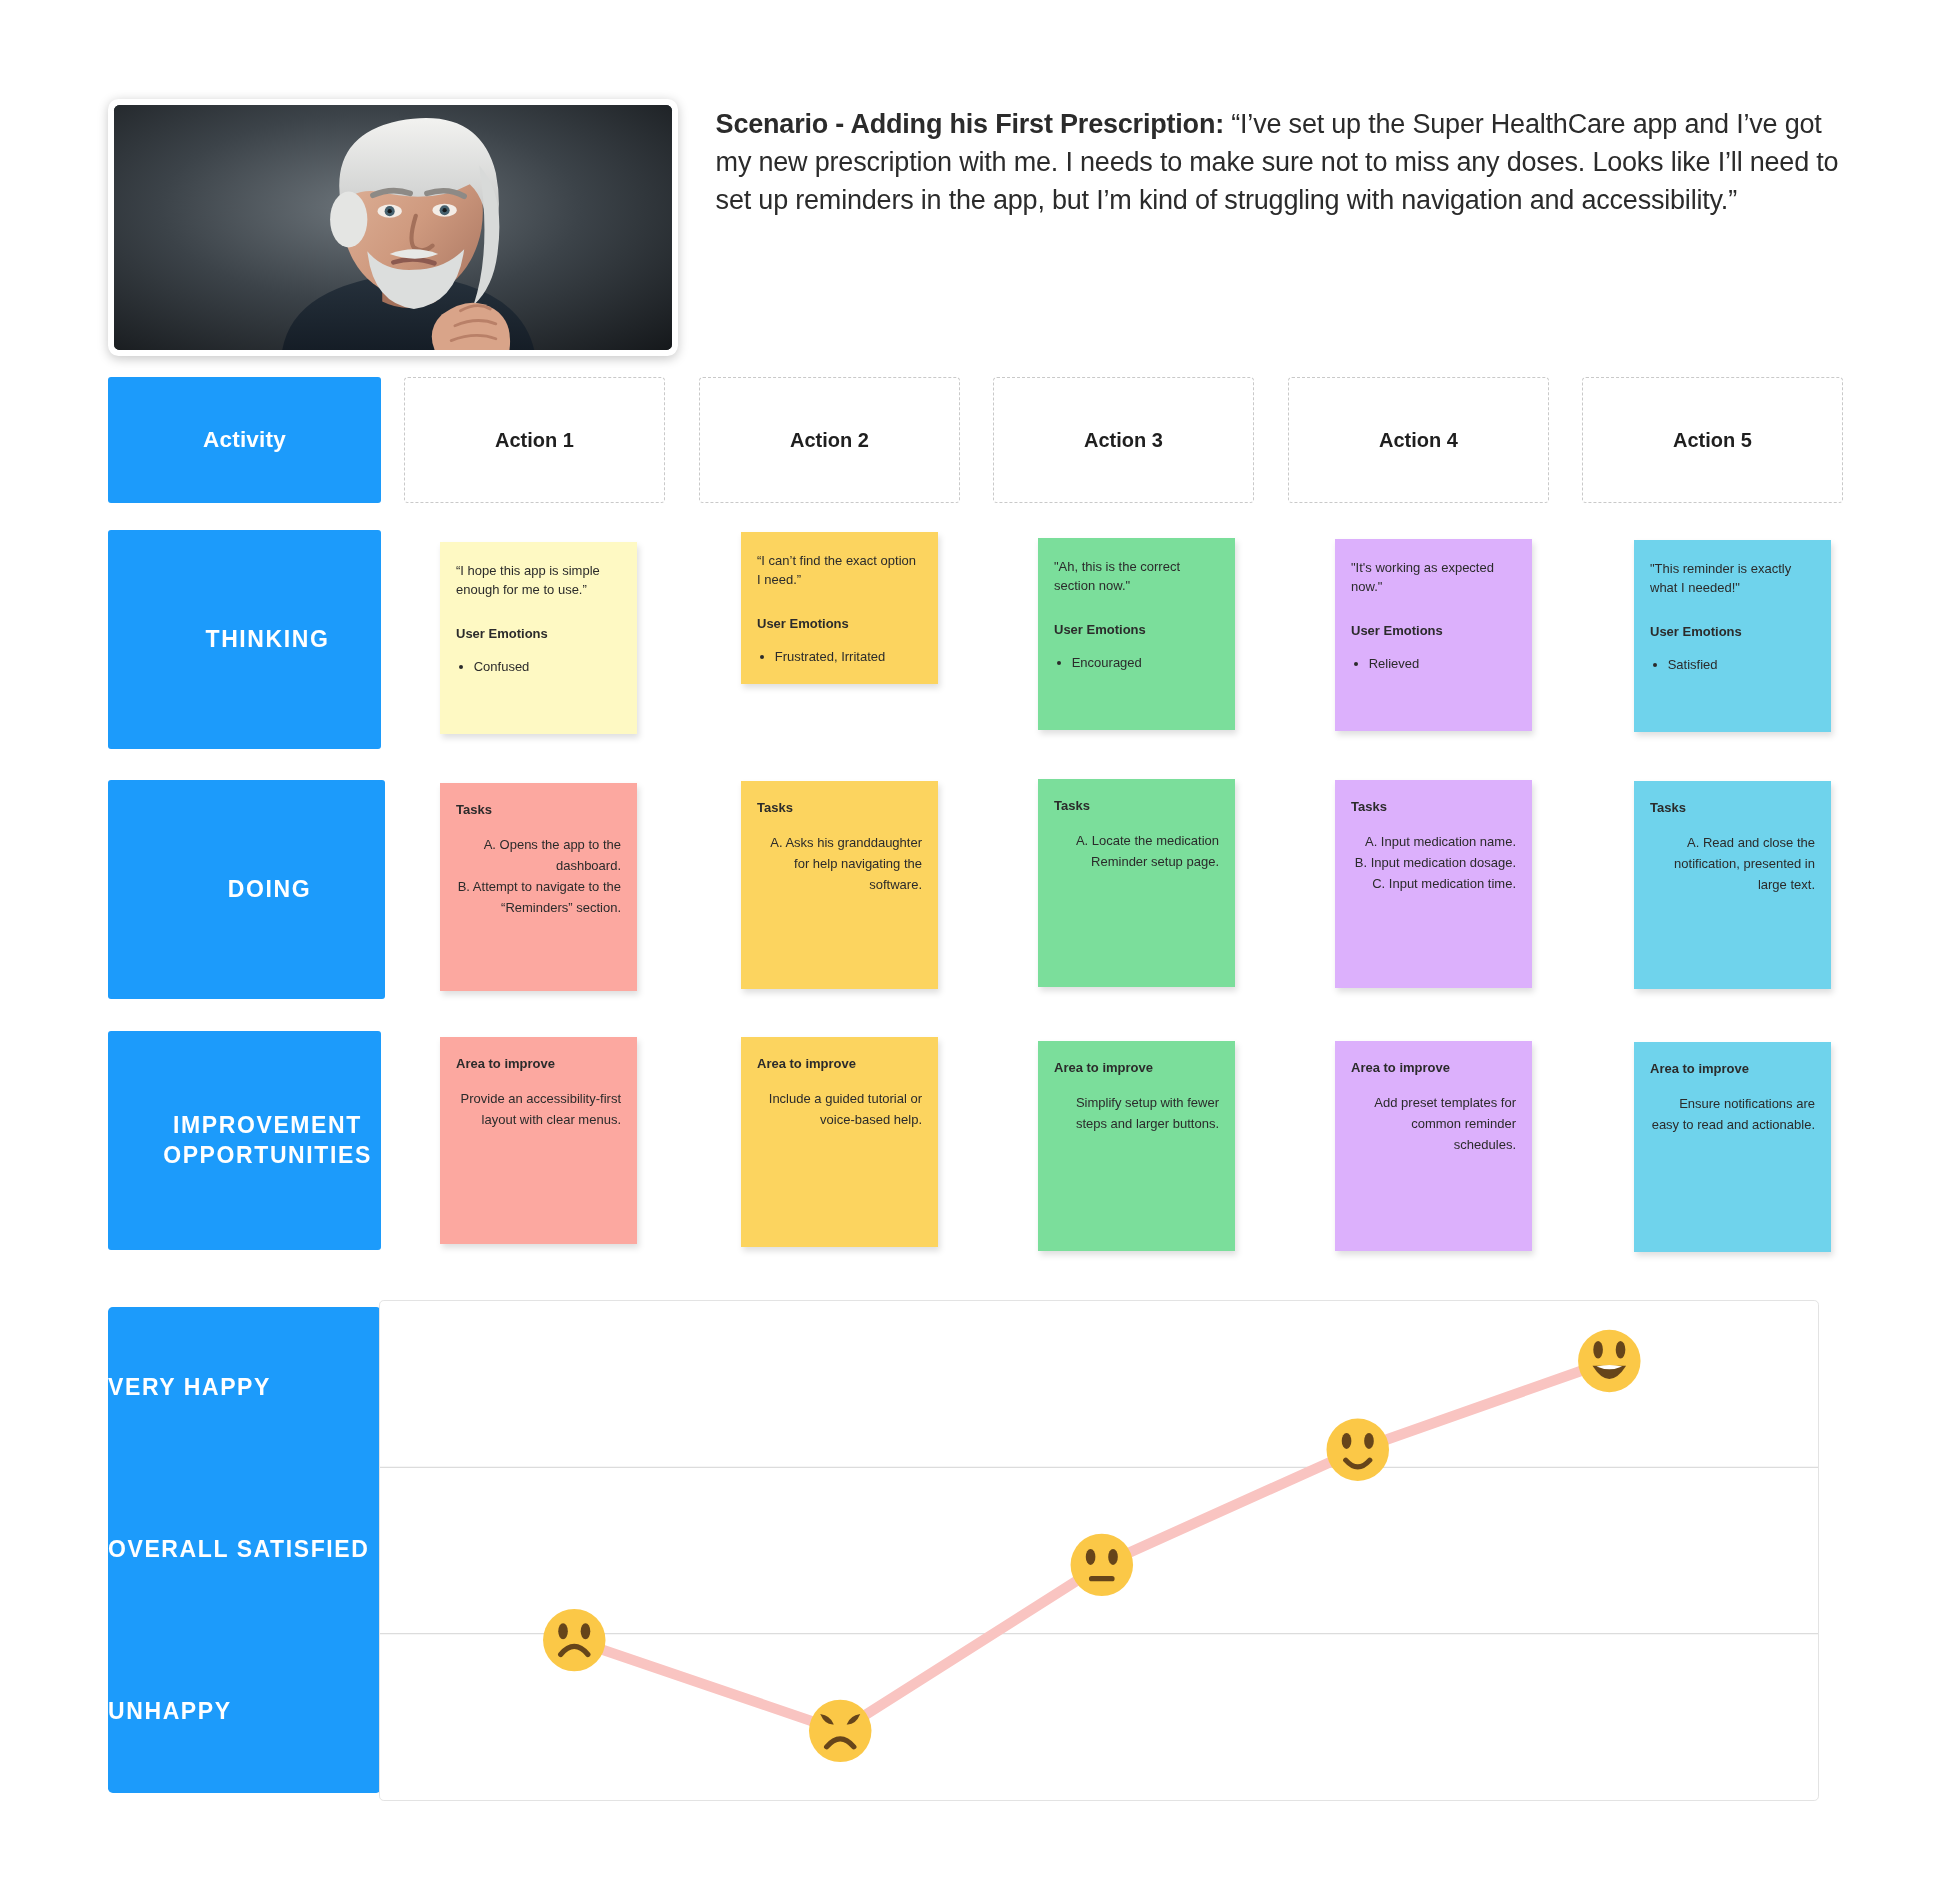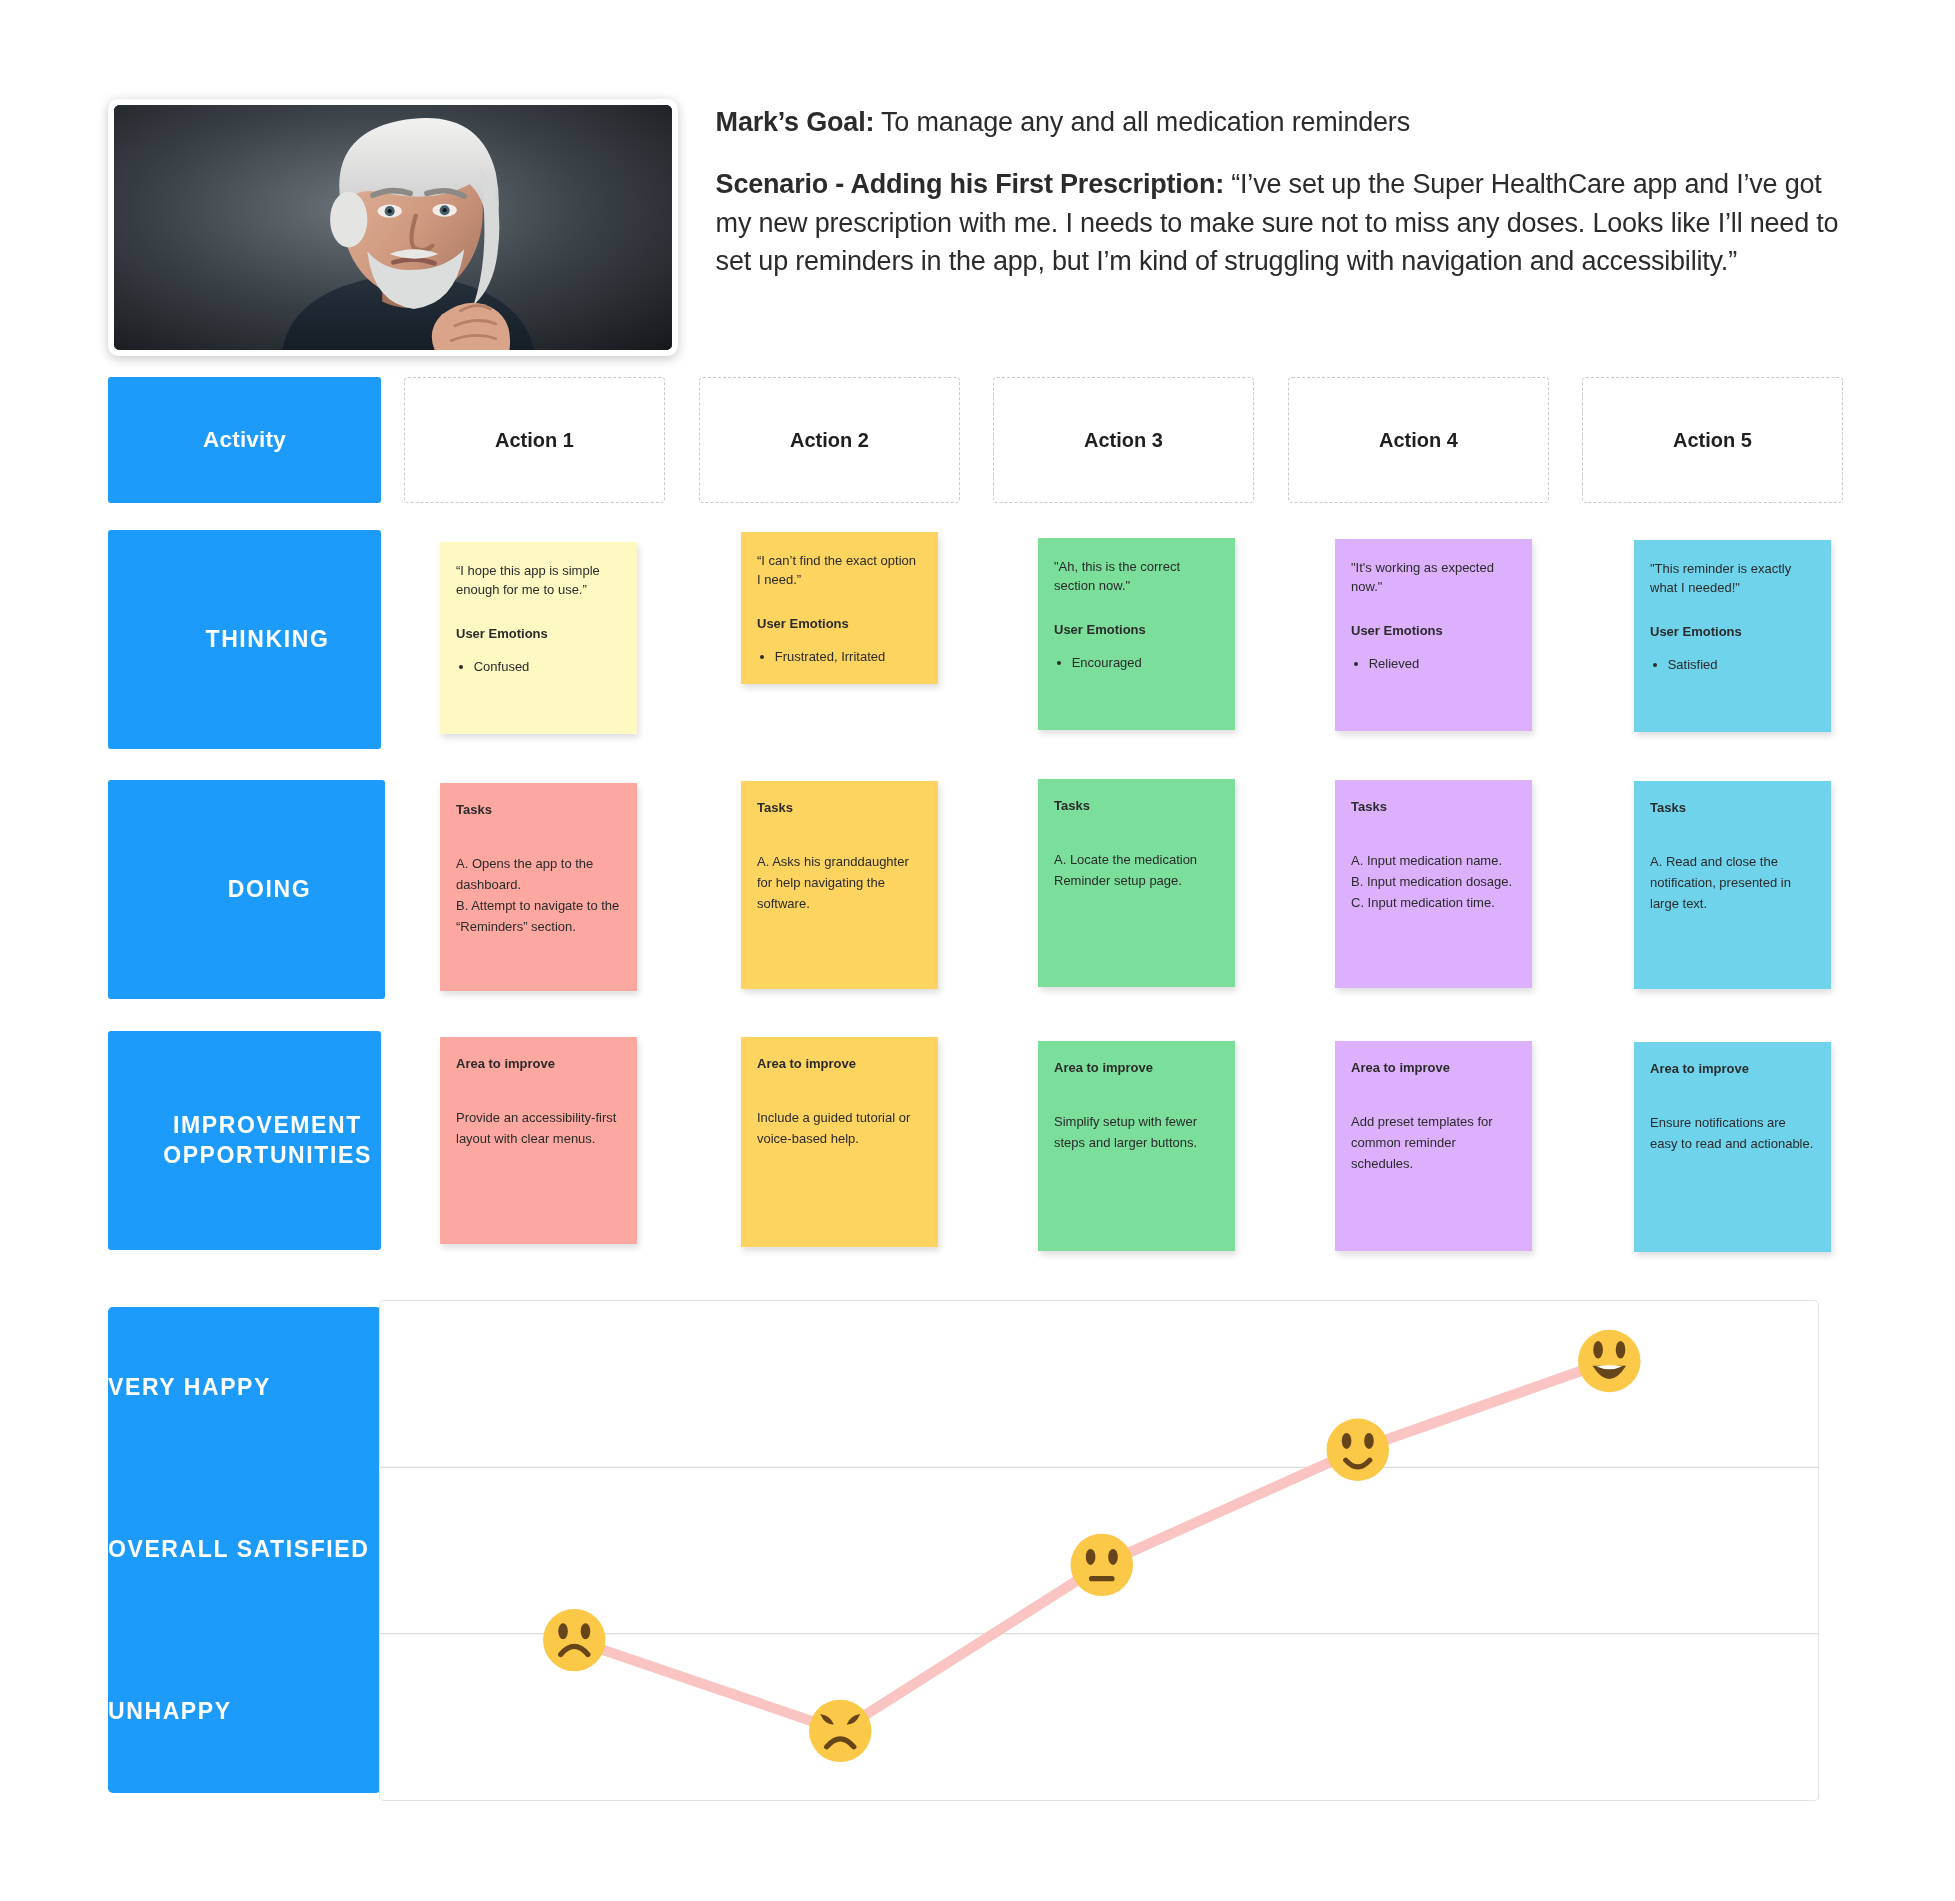--- a/index.html
+++ b/index.html
@@ -155,21 +155,21 @@
   .note li {
     font-size: 13px;
     line-height: 1.5;
   }
   .note .body {
     font-size: 13px;
     line-height: 1.62;
     margin: 0;
     white-space: pre-line;
   }
-  .note .body-gap { margin-top: 36px; }
+  .note .body-gap { margin-top: 17px; text-align: right; }
 
   
   .chart-frame {
     position: absolute;
     left: 379px;
     top: 1300px;
     width: 1440px;
     height: 501px;
     border: 1.2px solid #e3e3e3;
     border-radius: 4.8px;
@@ -239,23 +239,20 @@
 
         <path d="M352 228 q30 -22 56 -6 q22 14 16 48 h-78 q-12 -24 6 -42 z" fill="#d9a489"></path>
         <path d="M372 224 q18 -10 32 -2" stroke="#b98068" stroke-width="3" fill="none" stroke-linecap="round"></path>
         <path d="M366 240 q24 -10 44 -2" stroke="#b98068" stroke-width="3" fill="none" stroke-linecap="round"></path>
         <path d="M362 256 q26 -10 48 -2" stroke="#b98068" stroke-width="3" fill="none" stroke-linecap="round"></path>
       </svg>
     </div>
   </div>
 
   <div class="header-text">
-    <p class="goal-line">
-      <span class="lead">Mark’s Goal:</span><span> To manage any and all medication reminders</span>
-    </p>
     <p class="scenario-line">
       <span class="lead">Scenario - Adding his First Prescription:</span><span> “I’ve set up the Super HealthCare app and I’ve got my new prescription with me. I needs to make sure not to miss any doses. Looks like I’ll need to set up reminders in the app, but I’m kind of struggling with navigation and accessibility.”</span>
     </p>
   </div>
 </div>
 
 <div class="row-label activity">Activity</div>
 <div class="row-label caps thinking">THINKING</div>
 <div class="row-label caps doing">DOING</div>
 <div class="row-label caps improve">IMPROVEMENT OPPORTUNITIES</div>

